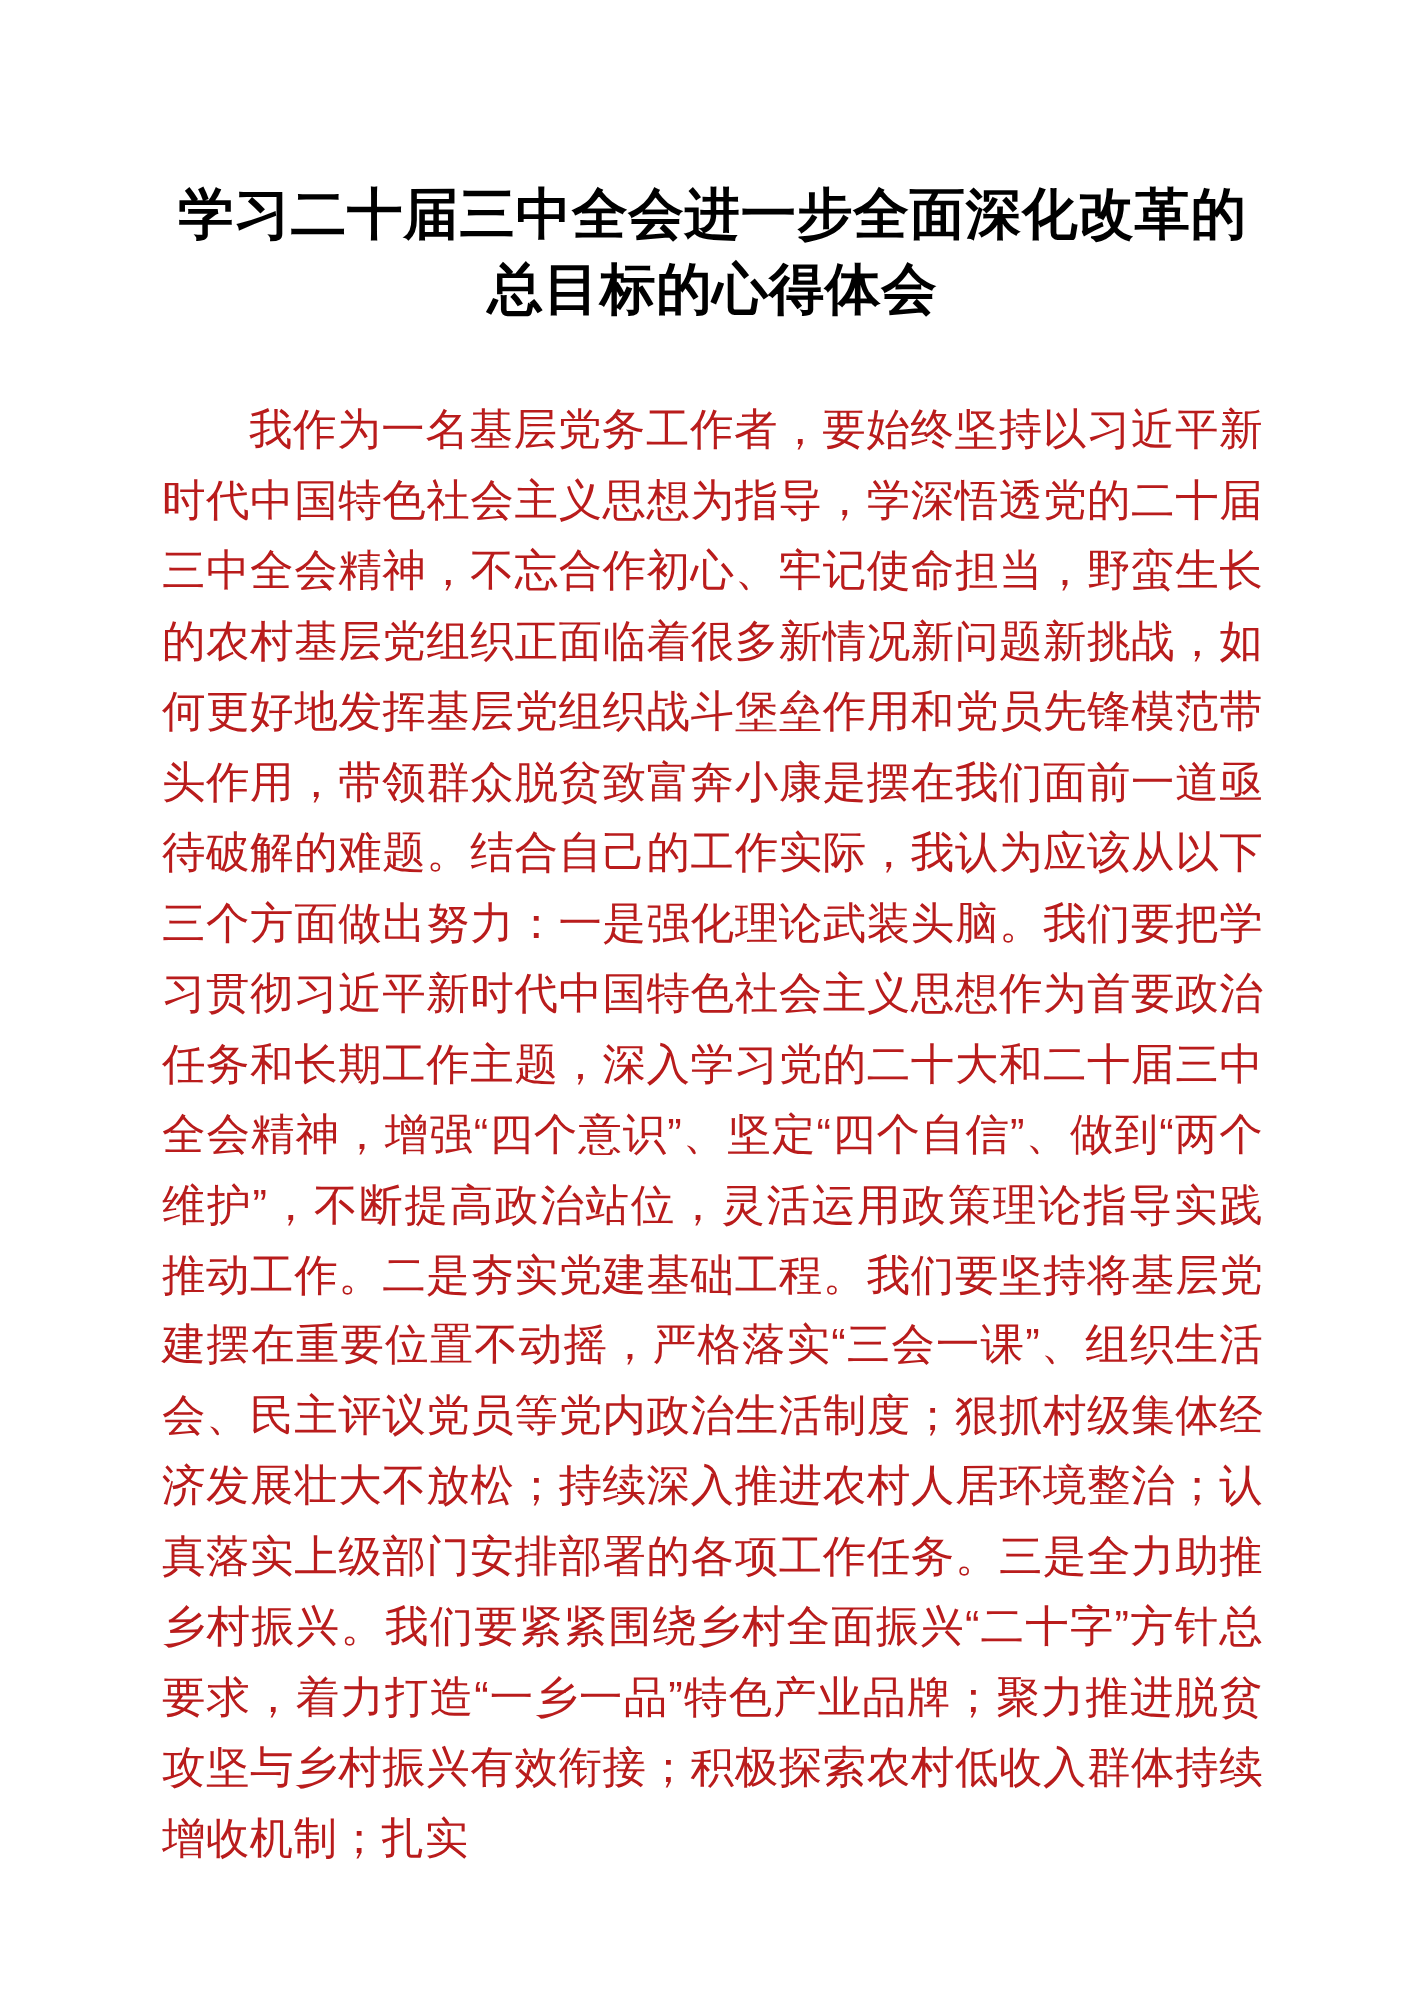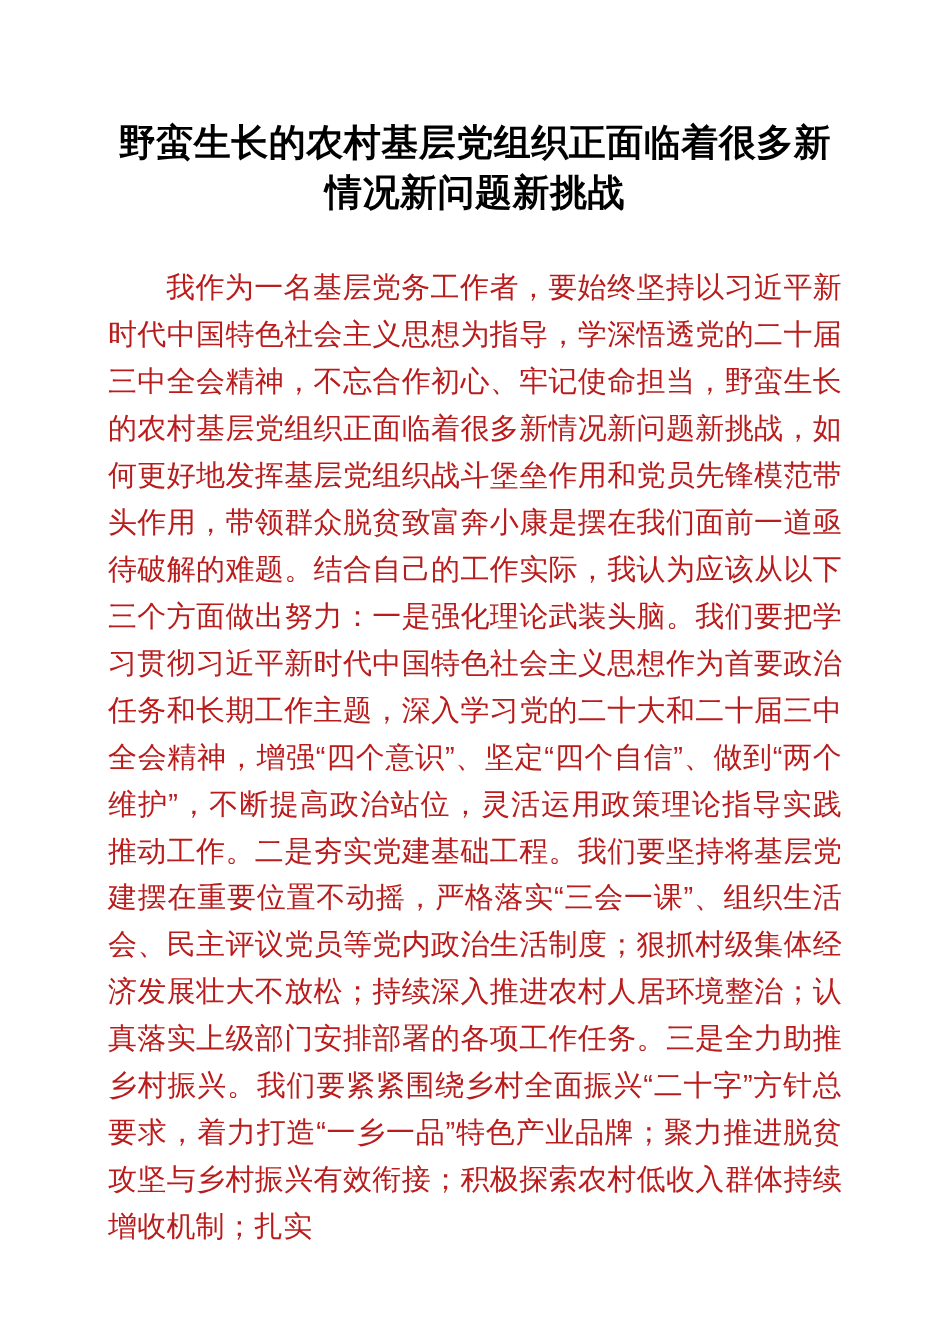--- a/index.html
+++ b/index.html
@@ -38,17 +38,17 @@
   }
   .doc-body p {
     margin: 0 0 0 0;
     text-indent: 2em;
   }
 </style>
 </head>
 <body>
 
 <div class="page">
-  <h1 class="doc-title">野蛮生长的农村基层党组织正面临着很多新情况新问题新挑战</h1>
+  <h1 class="doc-title">学习二十届三中全会进一步全面深化改革的总目标的心得体会</h1>
   <div class="doc-body">
     <p>我作为一名基层党务工作者，要始终坚持以习近平新时代中国特色社会主义思想为指导，学深悟透党的二十届三中全会精神，不忘合作初心、牢记使命担当，野蛮生长的农村基层党组织正面临着很多新情况新问题新挑战，如何更好地发挥基层党组织战斗堡垒作用和党员先锋模范带头作用，带领群众脱贫致富奔小康是摆在我们面前一道亟待破解的难题。结合自己的工作实际，我认为应该从以下三个方面做出努力：一是强化理论武装头脑。我们要把学习贯彻习近平新时代中国特色社会主义思想作为首要政治任务和长期工作主题，深入学习党的二十大和二十届三中全会精神，增强“四个意识”、坚定“四个自信”、做到“两个维护”，不断提高政治站位，灵活运用政策理论指导实践推动工作。二是夯实党建基础工程。我们要坚持将基层党建摆在重要位置不动摇，严格落实“三会一课”、组织生活会、民主评议党员等党内政治生活制度；狠抓村级集体经济发展壮大不放松；持续深入推进农村人居环境整治；认真落实上级部门安排部署的各项工作任务。三是全力助推乡村振兴。我们要紧紧围绕乡村全面振兴“二十字”方针总要求，着力打造“一乡一品”特色产业品牌；聚力推进脱贫攻坚与乡村振兴有效衔接；积极探索农村低收入群体持续增收机制；扎实</p>
   </div>
 </div>
 
 </body></html>

